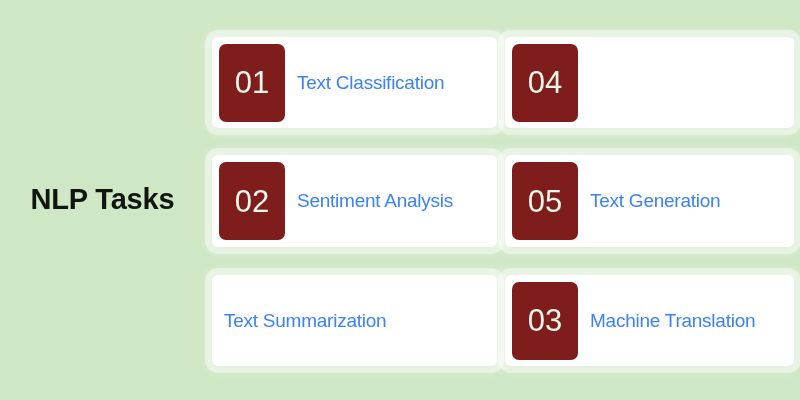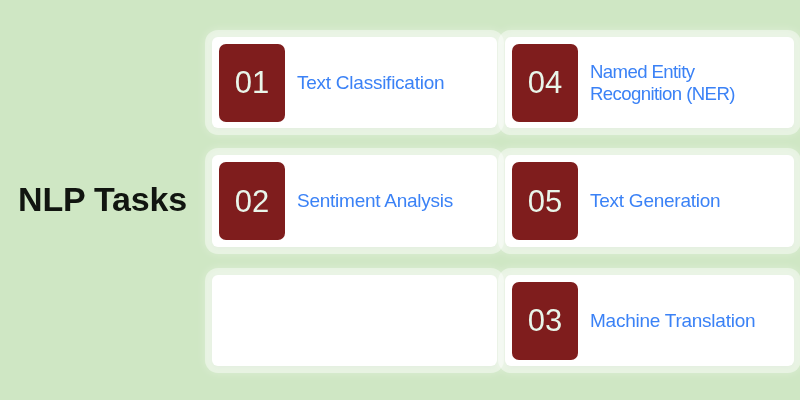--- a/index.html
+++ b/index.html
@@ -28,21 +28,21 @@
     top: 0px;
     width: 205px;
     height: 400px;
     display: flex;
     align-items: center;
     justify-content: center;
   }
   #page-title {
     font-family: "Liberation Sans", sans-serif;
     font-weight: bold;
-    font-size: 34px;
+    font-size: 29px;
     line-height: 1.1;
     letter-spacing: -0.2px;
     color: #111510;
     white-space: nowrap;
     text-align: center;
   }
 
   
   #card-grid {
     position: absolute;
@@ -122,25 +122,25 @@
       <div class="card-number">01</div>
       <div class="card-label">Text Classification</div>
     </div>
 
     <div class="task-card col-1 row-2">
       <div class="card-number">02</div>
       <div class="card-label">Sentiment Analysis</div>
     </div>
 
     <div class="task-card col-1 row-3">
+      <div class="card-label">Text Summarization</div>
     </div>
 
     <div class="task-card col-2 row-1">
       <div class="card-number">04</div>
-      <div class="card-label tight">Named Entity Recognition (NER)</div>
     </div>
 
     <div class="task-card col-2 row-2">
       <div class="card-number">05</div>
       <div class="card-label">Text Generation</div>
     </div>
 
     <div class="task-card col-2 row-3">
       <div class="card-number">03</div>
       <div class="card-label">Machine Translation</div>

